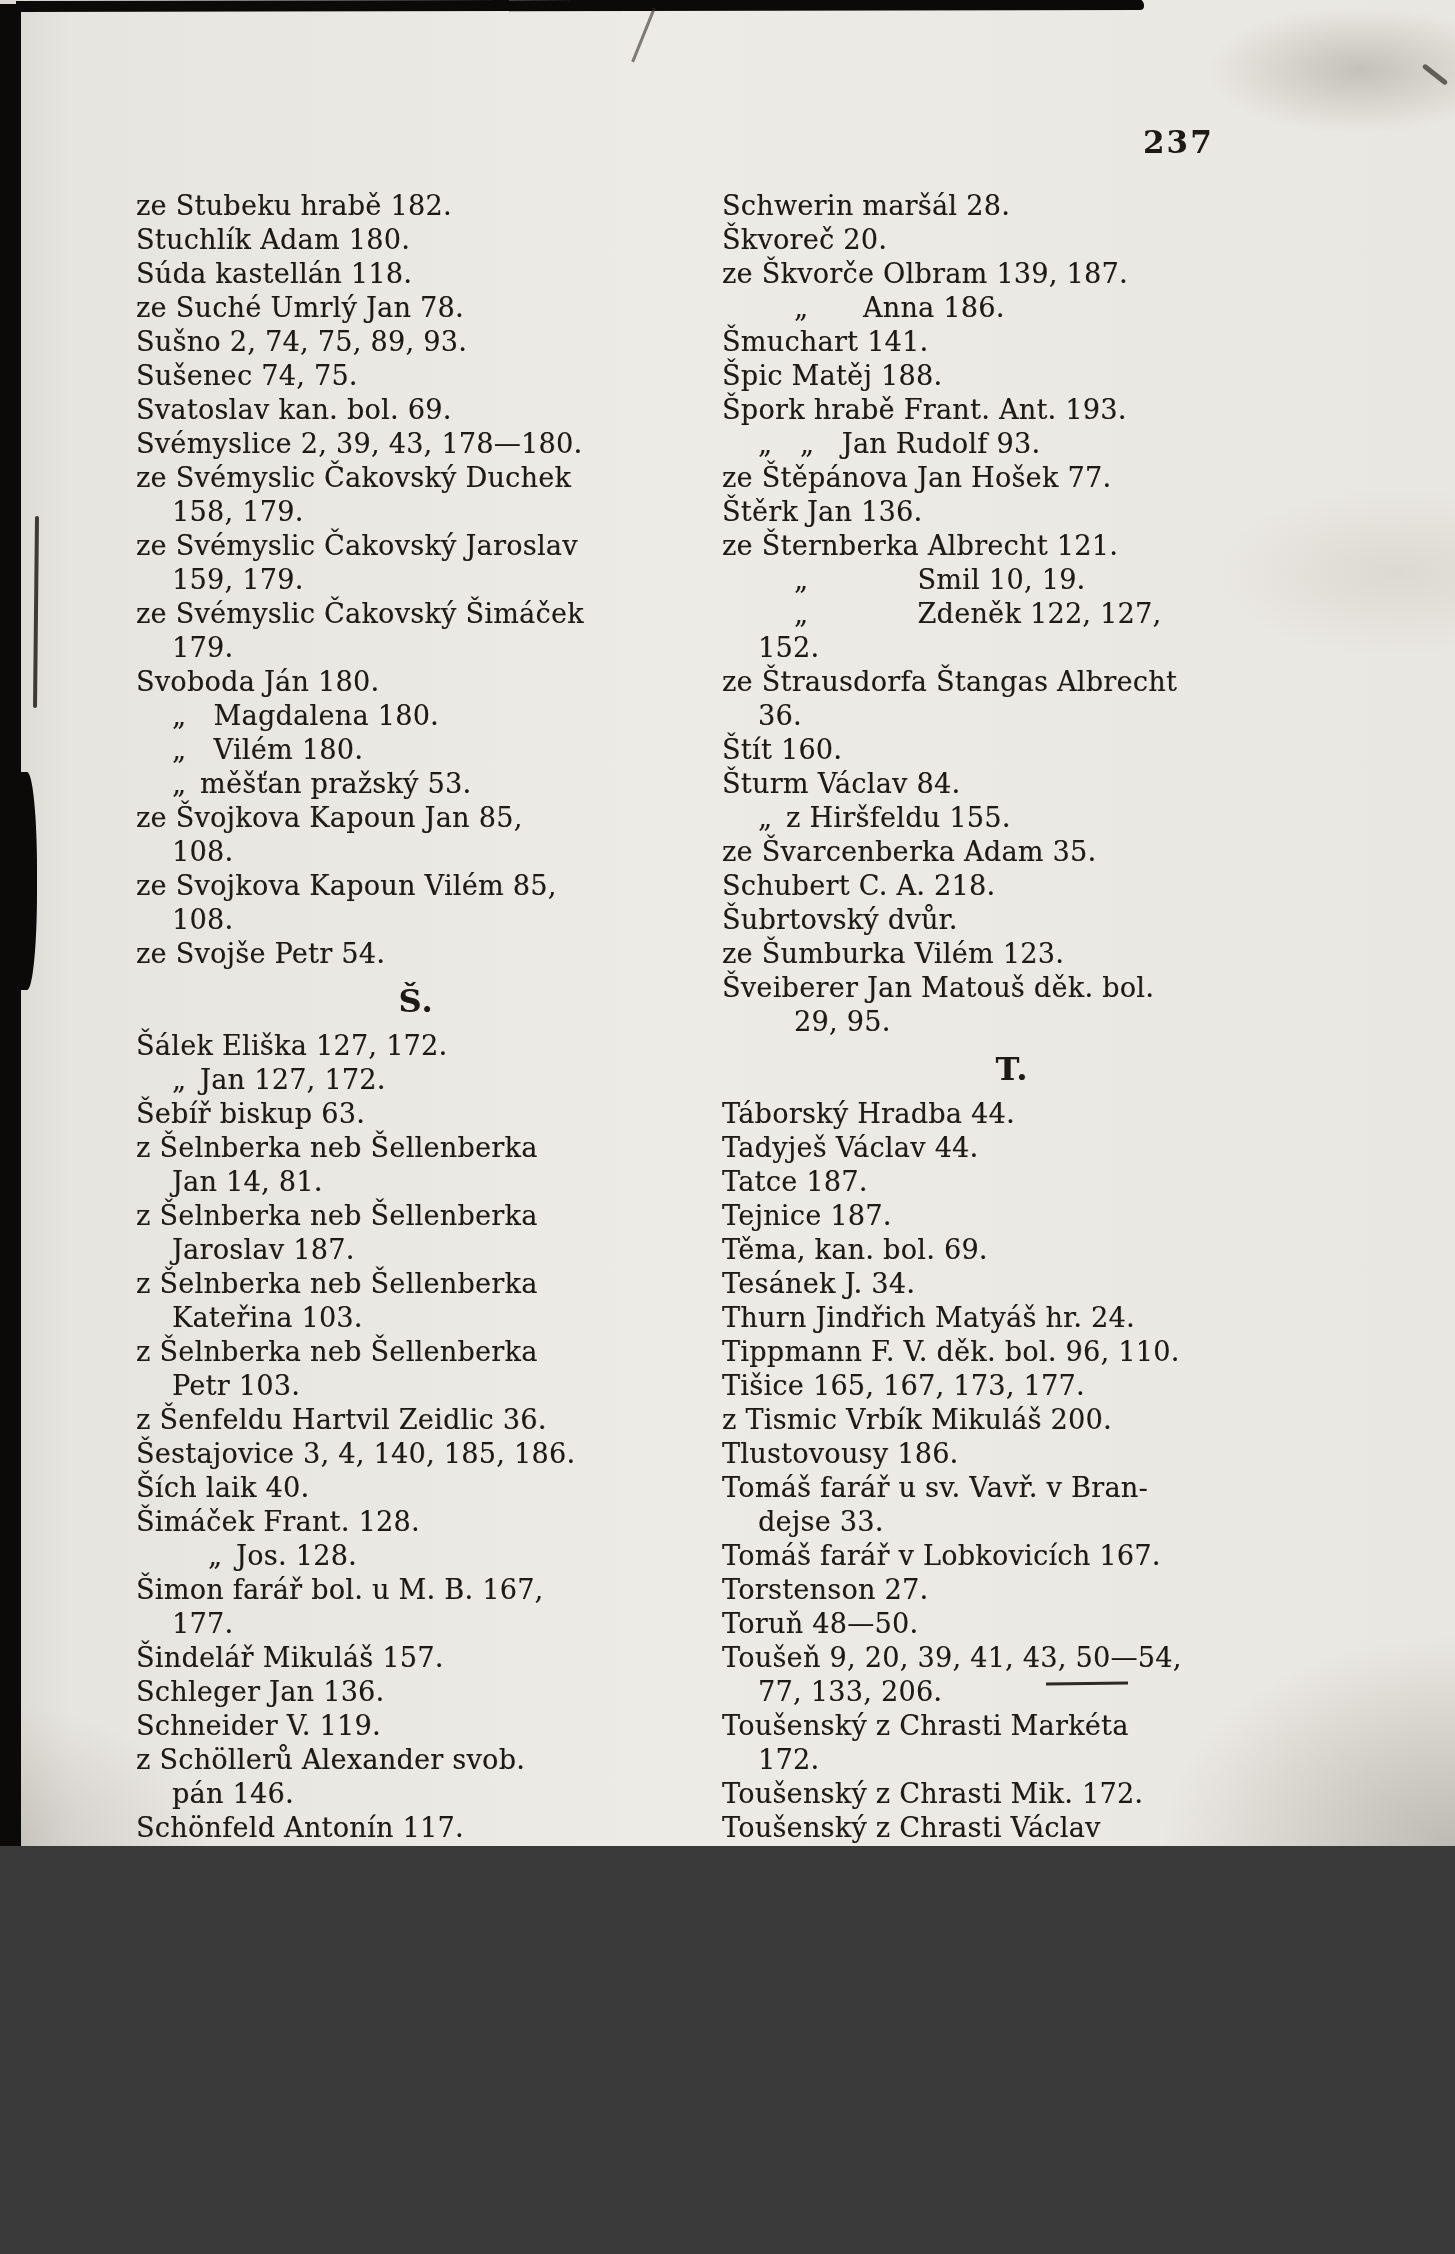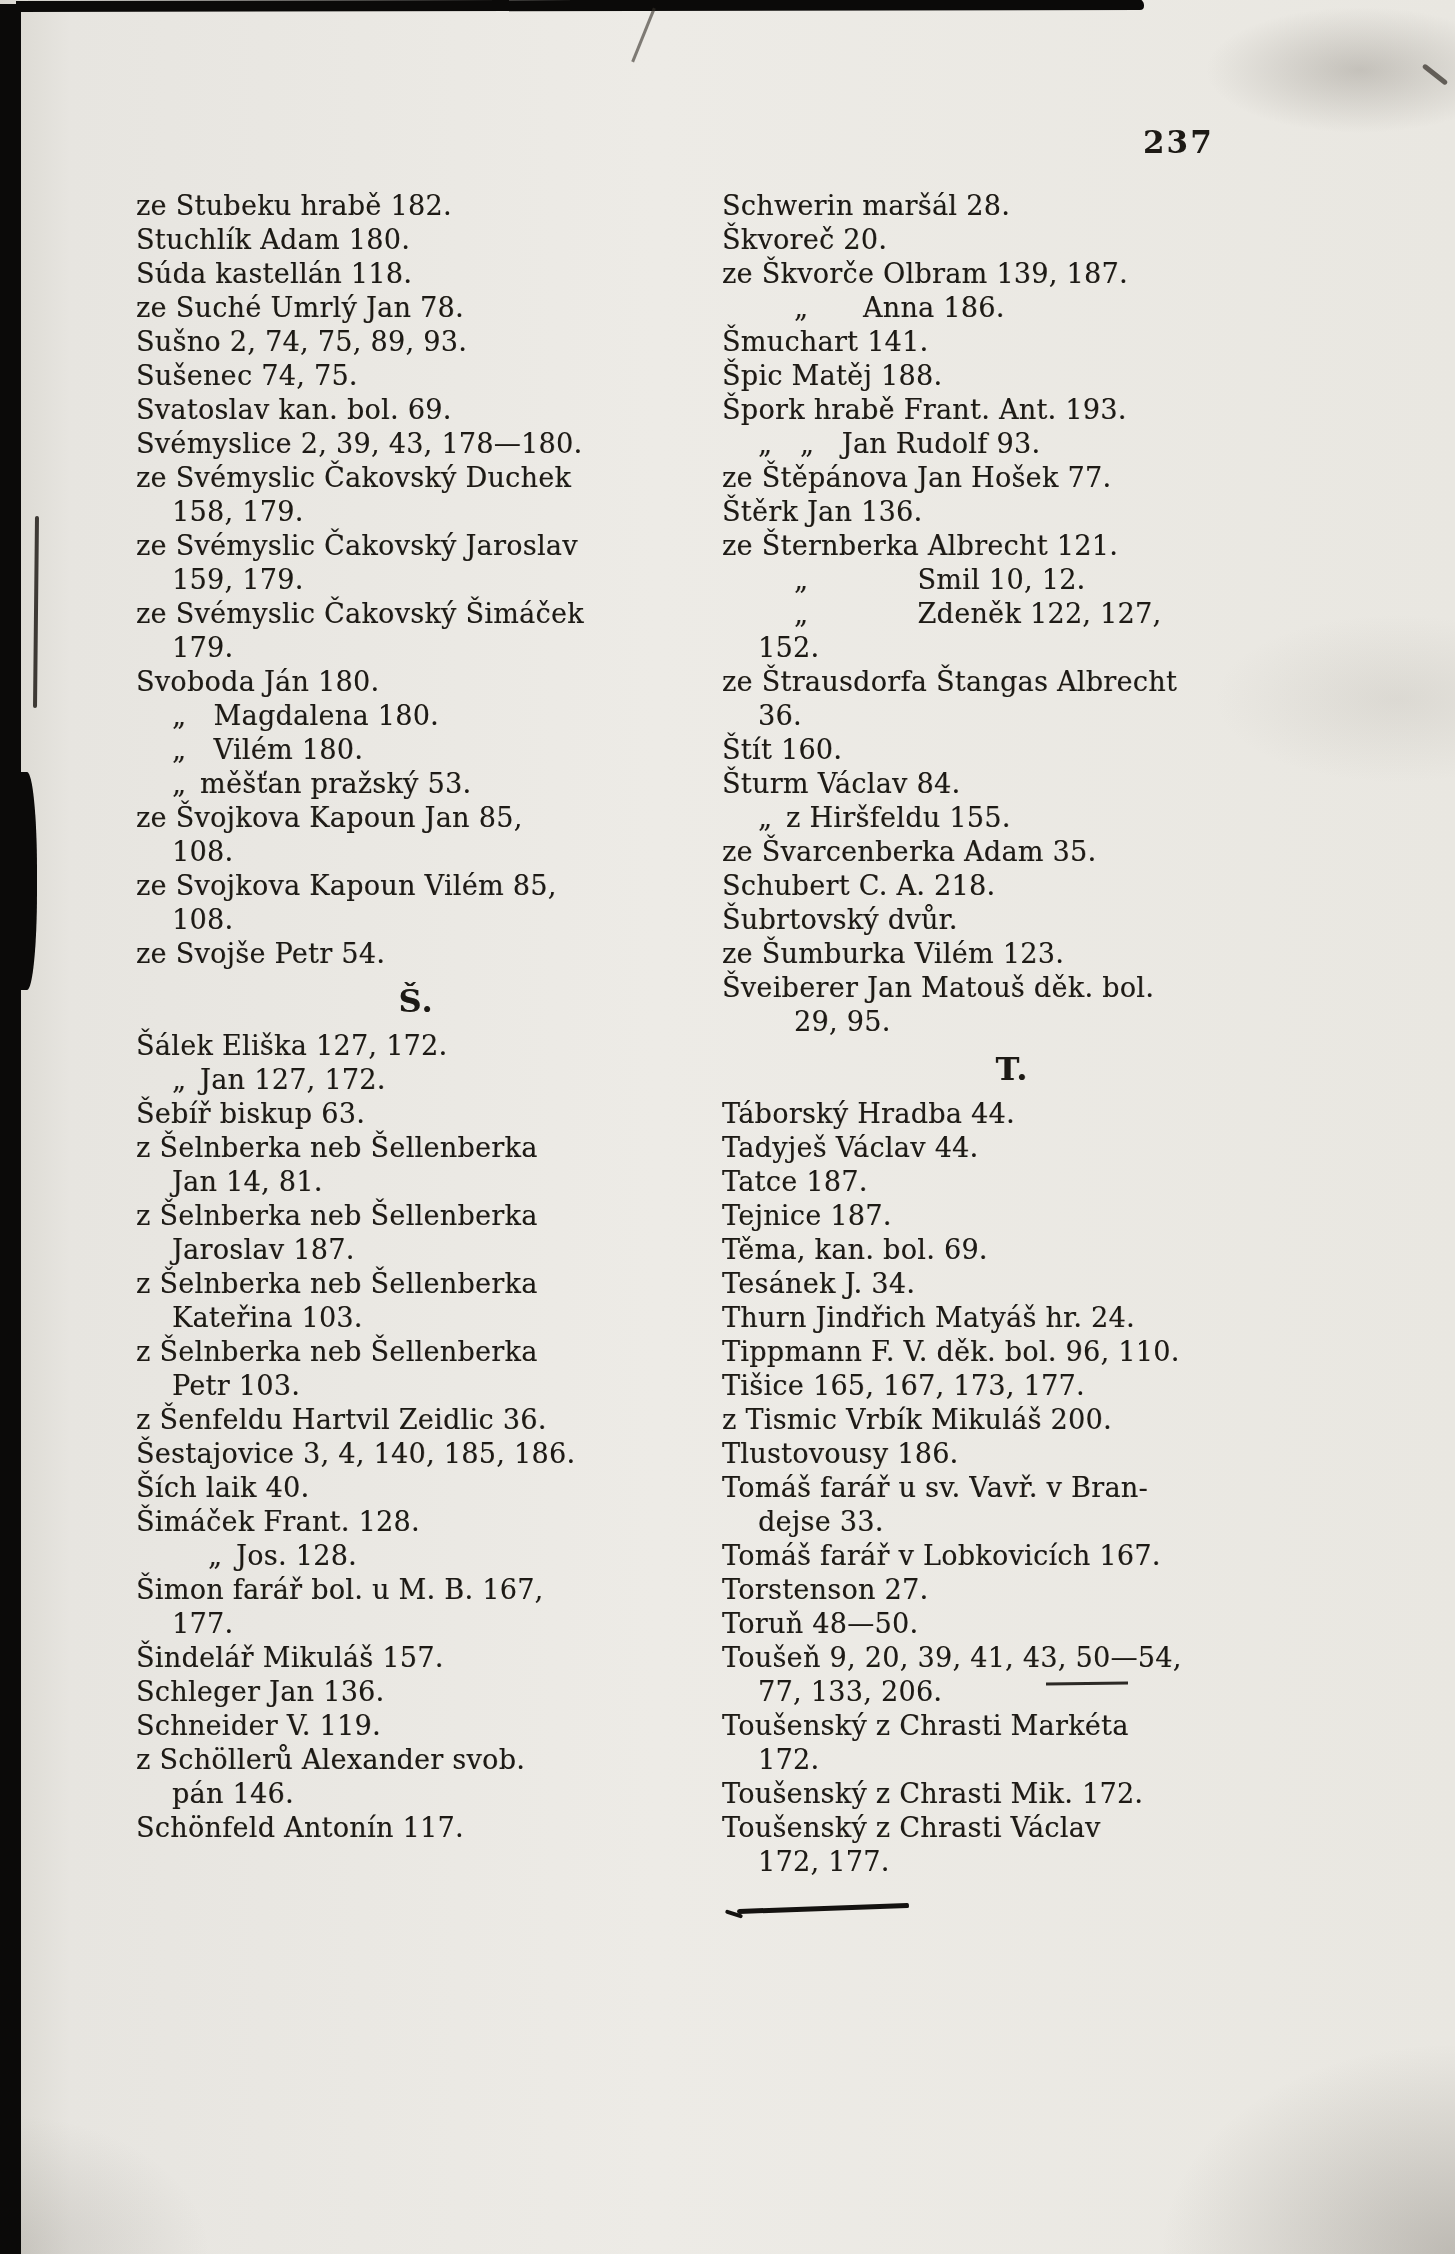--- a/index.html
+++ b/index.html
@@ -1,20 +1,20 @@
 <!DOCTYPE html>
 <html><head>
 <meta charset="utf-8">
 <style>
   html, body { margin: 0; padding: 0; background: #3a3a3a; }
 
   .page {
     position: relative;
     width: 1455px;
-    height: 2254px;
+    height: 1846px;
     overflow: hidden;
     font-family: "DejaVu Serif", "Liberation Serif", serif;
     color: #1d1a15;
     background:
       radial-gradient(ellipse 220px 90px at 1360px 70px, rgba(110,104,96,0.30), rgba(110,104,96,0) 70%),
       radial-gradient(ellipse 420px 300px at 100% 100%, rgba(98,92,84,0.32), rgba(98,92,84,0) 70%),
       radial-gradient(ellipse 300px 200px at 0% 100%, rgba(98,92,84,0.20), rgba(98,92,84,0) 70%),
       radial-gradient(ellipse 260px 120px at 96% 31%, rgba(120,114,104,0.12), rgba(120,114,104,0) 70%),
       linear-gradient(90deg, #d9d7d0 0px, #e7e5e0 70px, #edebe6 45%, #e9e7e1 100%);
   }
@@ -157,21 +157,21 @@
       <div class="entry i0">Škvoreč 20.</div>
       <div class="entry i0">ze Škvorče Olbram 139, 187.</div>
       <div class="entry i2">„  Anna 186.</div>
       <div class="entry i0">Šmuchart 141.</div>
       <div class="entry i0">Špic Matěj 188.</div>
       <div class="entry i0">Špork hrabě Frant. Ant. 193.</div>
       <div class="entry i1">„  „  Jan Rudolf 93.</div>
       <div class="entry i0">ze Štěpánova Jan Hošek 77.</div>
       <div class="entry i0">Štěrk Jan 136.</div>
       <div class="entry i0">ze Šternberka Albrecht 121.</div>
-      <div class="entry i2">„    Smil 10, 12.</div>
+      <div class="entry i2">„    Smil 10, 19.</div>
       <div class="entry i2">„    Zdeněk 122, 127,</div>
       <div class="entry i1">152.</div>
       <div class="entry i0">ze Štrausdorfa Štangas Albrecht</div>
       <div class="entry i1">36.</div>
       <div class="entry i0">Štít 160.</div>
       <div class="entry i0">Šturm Václav 84.</div>
       <div class="entry i1">„ z Hiršfeldu 155.</div>
       <div class="entry i0">ze Švarcenberka Adam 35.</div>
       <div class="entry i0">Schubert C. A. 218.</div>
       <div class="entry i0">Šubrtovský dvůr.</div>

